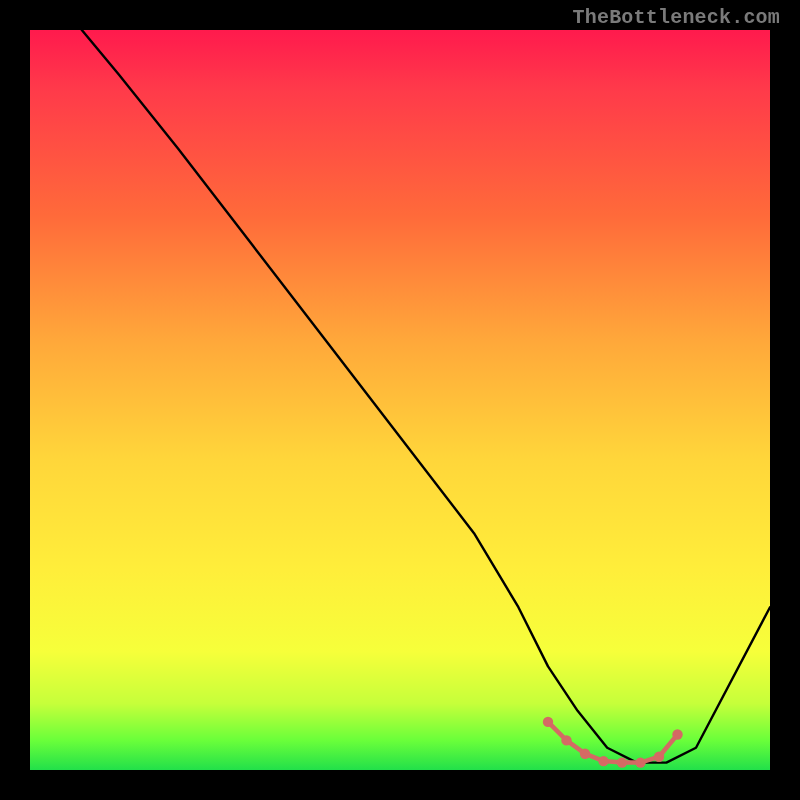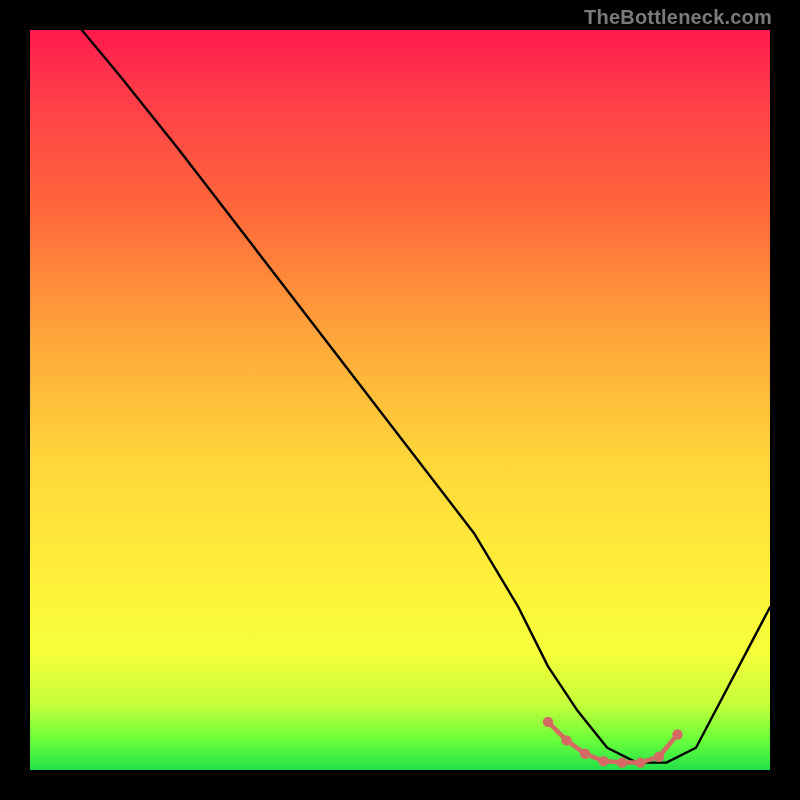--- a/index.html
+++ b/index.html
@@ -35,22 +35,22 @@
       #ffee3a 73%,
       #f6ff3a 84%,
       #c6ff3a 91%,
       #6aff3a 96%,
       #22e04a 100%
     );
   }
   .watermark {
     position: absolute;
     top: 6px;
-    right: 28px;
-    font-family: Liberation Sans, sans-serif;
+    right: 20px;
+    font-family: Liberation Mono, monospace;
     font-size: 20px;
     font-weight: 600;
     color: #7a7a7a;
     letter-spacing: 0.2px;
   }
   svg.curve {
     position: absolute;
     left: 0;
     top: 0;
     width: 740px;

